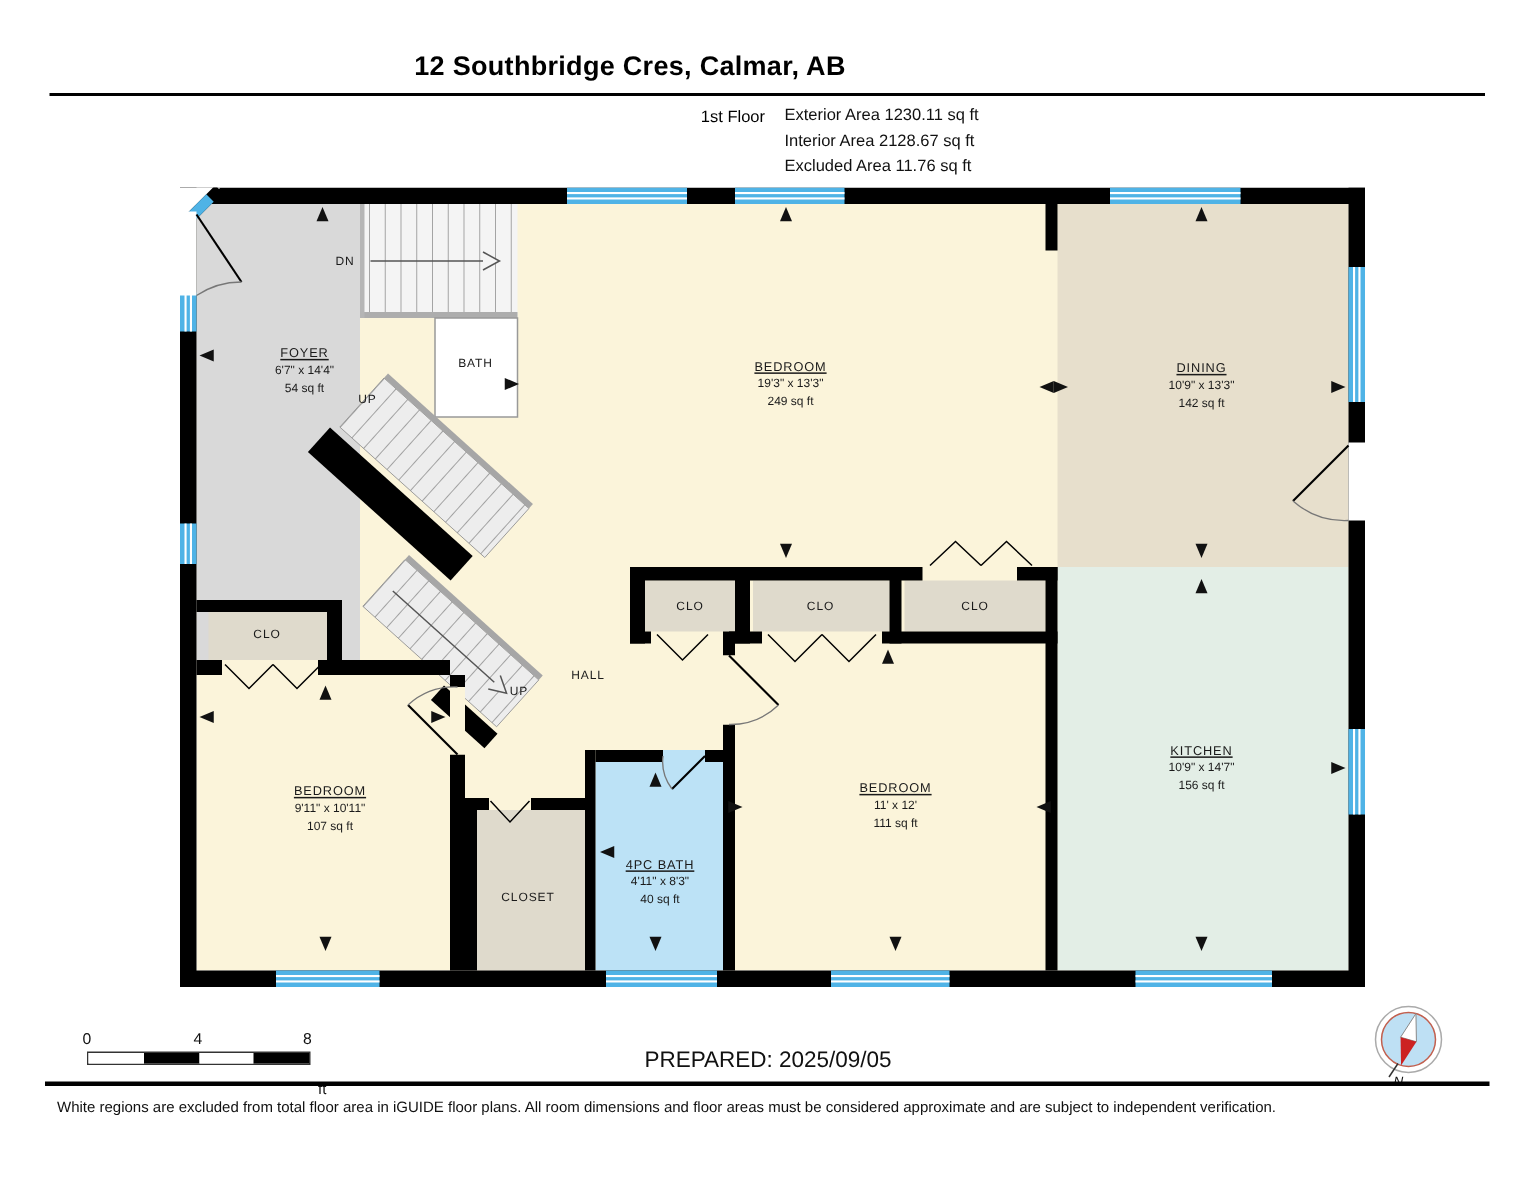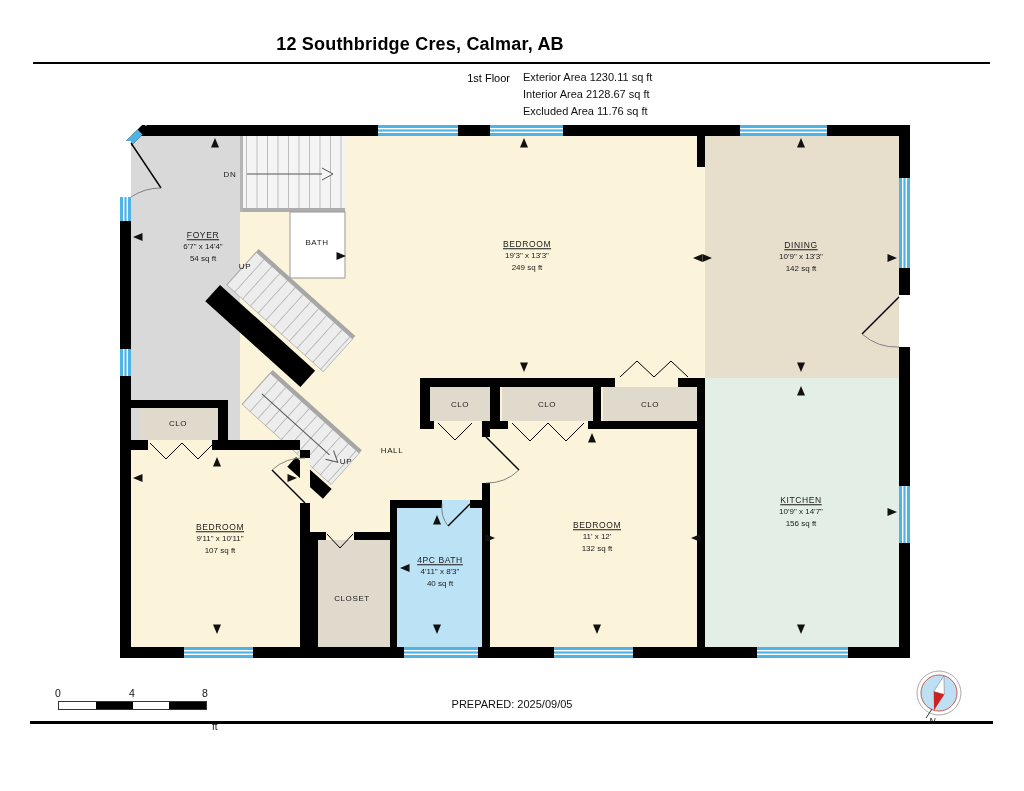--- a/index.html
+++ b/index.html
@@ -15,21 +15,21 @@
   .rlabel{position:absolute;transform:translate(-50%,-50%);text-align:center;font-size:8px;
           line-height:1.45;color:#1a1a1a;white-space:nowrap;}
   .rlabel .nm{font-size:8.5px;letter-spacing:.6px;text-decoration:underline;}
   .slabel{position:absolute;transform:translate(-50%,-50%);font-size:8px;letter-spacing:.6px;color:#1a1a1a;white-space:nowrap;}
   .scale-num{position:absolute;transform:translateX(-50%);top:687px;font-size:10.5px;color:#111;}
   .scalebar{position:absolute;top:701px;left:58px;width:147px;height:7px;border:1px solid #333;
             display:flex;box-sizing:content-box;background:#fff;}
   .scalebar .seg{flex:1;}
   .seg.b{background:#000;} .seg.w{background:#fff;}
   .scale-ft{position:absolute;left:212px;top:721px;font-size:10px;color:#111;}
-  .prepared{position:absolute;top:698px;left:50%;transform:translateX(-50%);font-size:11px;color:#111;}
+  .prepared{position:absolute;top:698px;left:50%;transform:translateX(-50%);font-size:15px;color:#111;}
   .footer-rule{top:721px;left:30px;width:963px;height:3px;background:#000;}
   .disclaimer{top:733px;left:38px;width:960px;font-size:10px;color:#111;}
   .compass{top:666px;left:908px;width:64px;height:64px;}
   .north{top:716px;left:929px;font-size:9px;font-style:italic;color:#111;}
 </style>
 </head>
 <body>
 
 <div class="page">
 
@@ -274,23 +274,23 @@
         <div>156 sq ft</div>
     </div>
     <div class="rlabel" style="left:100px;top:414px">
       <div class="nm">BEDROOM</div>
         <div>9'11" x 10'11"</div>
         <div>107 sq ft</div>
     </div>
     <div class="rlabel" style="left:477px;top:412px">
       <div class="nm">BEDROOM</div>
         <div>11' x 12'</div>
-        <div>132 sq ft</div>
-    </div>
-    <div class="rlabel" style="left:320px;top:447px">
+        <div>111 sq ft</div>
+    </div>
+    <div class="rlabel" style="left:320px;top:463px">
       <div class="nm">4PC BATH</div>
         <div>4'11" x 8'3"</div>
         <div>40 sq ft</div>
     </div>
 
     <div class="slabel" style="left:110px;top:49px">DN</div>
     <div class="slabel" style="left:197px;top:117px">BATH</div>
     <div class="slabel" style="left:125px;top:141px">UP</div>
     <div class="slabel" style="left:226px;top:336px">UP</div>
     <div class="slabel" style="left:272px;top:325px">HALL</div>
@@ -319,14 +319,15 @@
     <circle cx="31" cy="27" r="18" fill="#BEE0F4" stroke="#c2604f" stroke-width="1"></circle>
     <g transform="rotate(16 31 27)">
       <polygon points="31,9 36.5,27 25.5,27" fill="#fff" stroke="#888" stroke-width=".6"></polygon>
       <polygon points="25.5,27 36.5,27 31,45" fill="#CC2222"></polygon>
     </g>
     <line x1="18" y1="52" x2="24" y2="43" stroke="#333" stroke-width="1"></line>
   </svg>
   <div class="abs north">N</div>
 
   <div class="abs footer-rule"></div>
+  <div class="abs disclaimer">White regions are excluded from total floor area in iGUIDE floor plans. All room dimensions and floor areas must be considered approximate and are subject to independent verification.</div>
 
 </div>
 
 </body></html>

